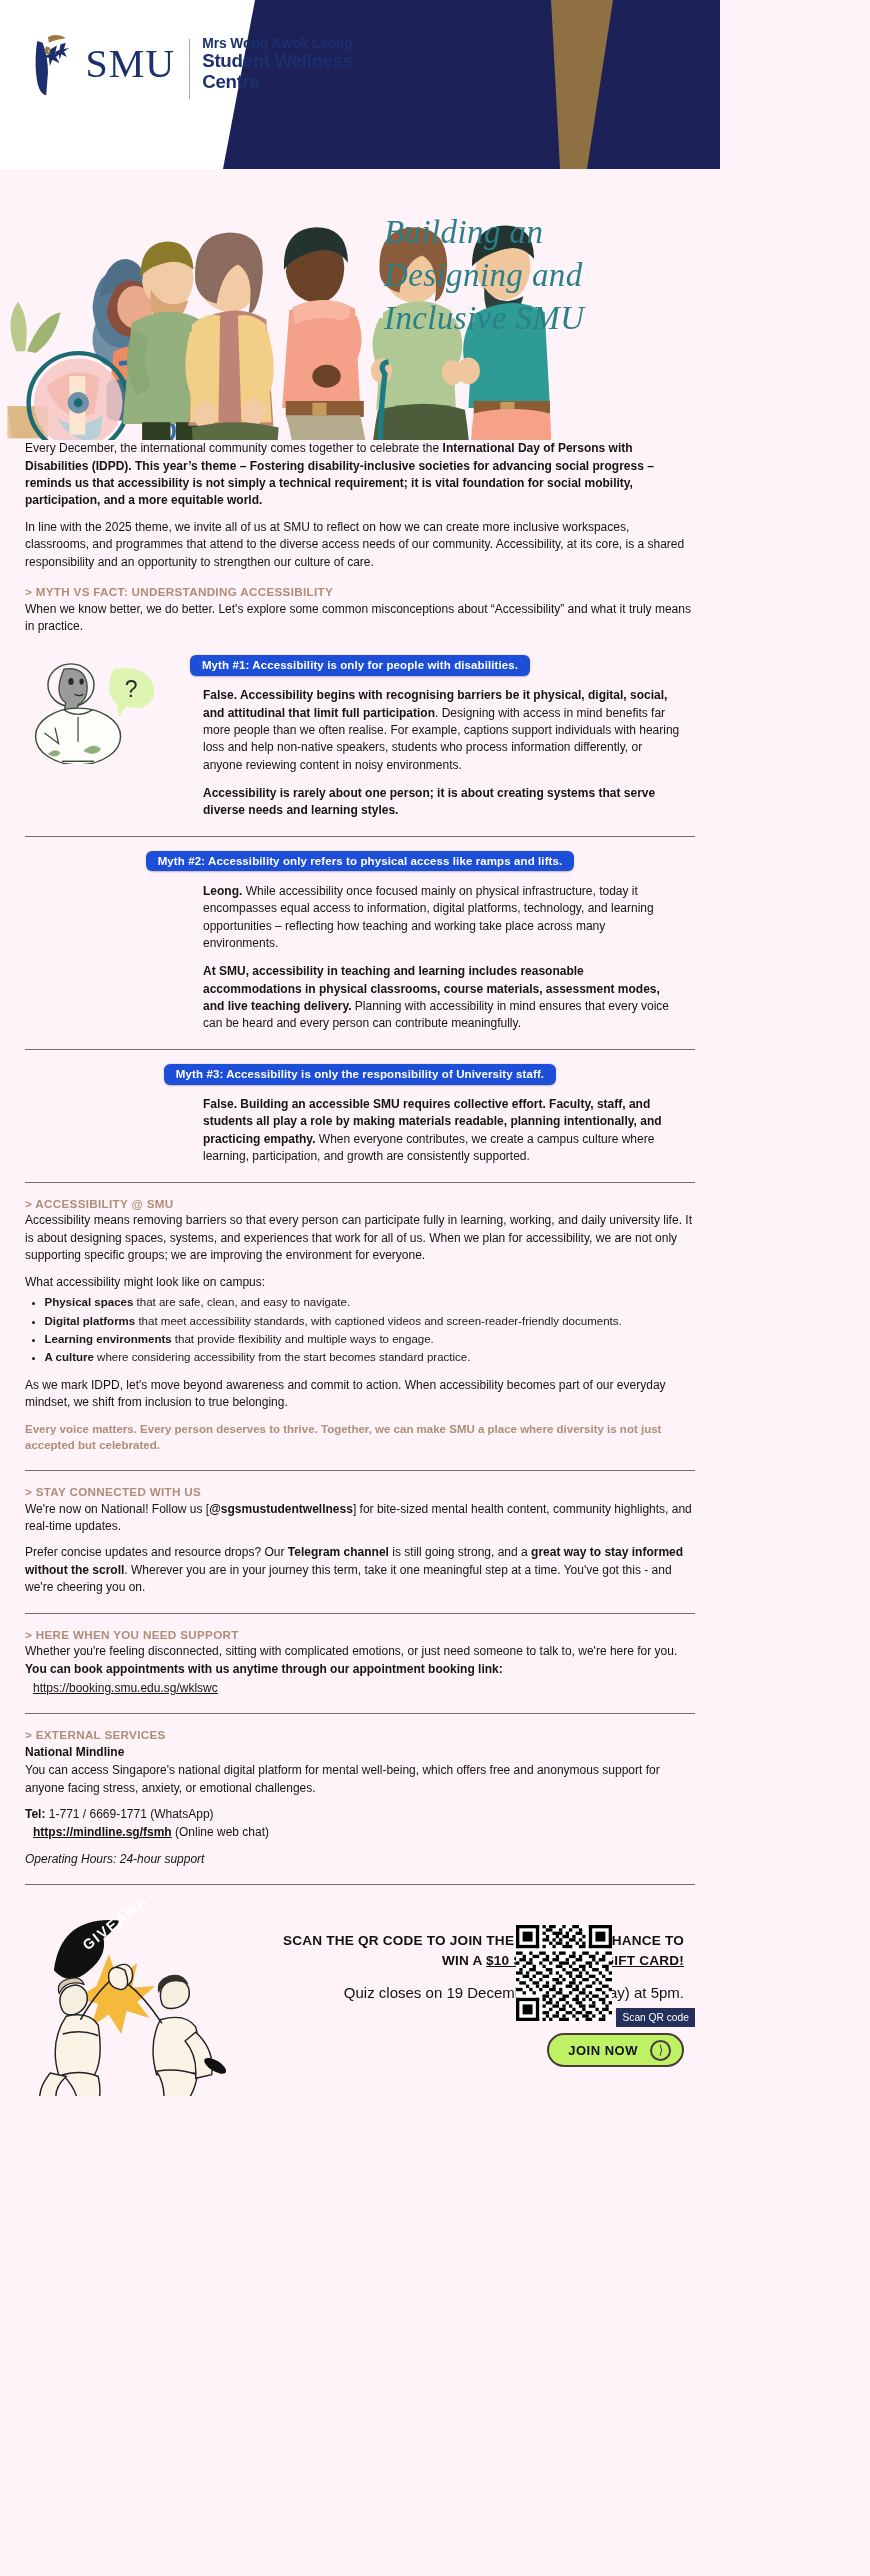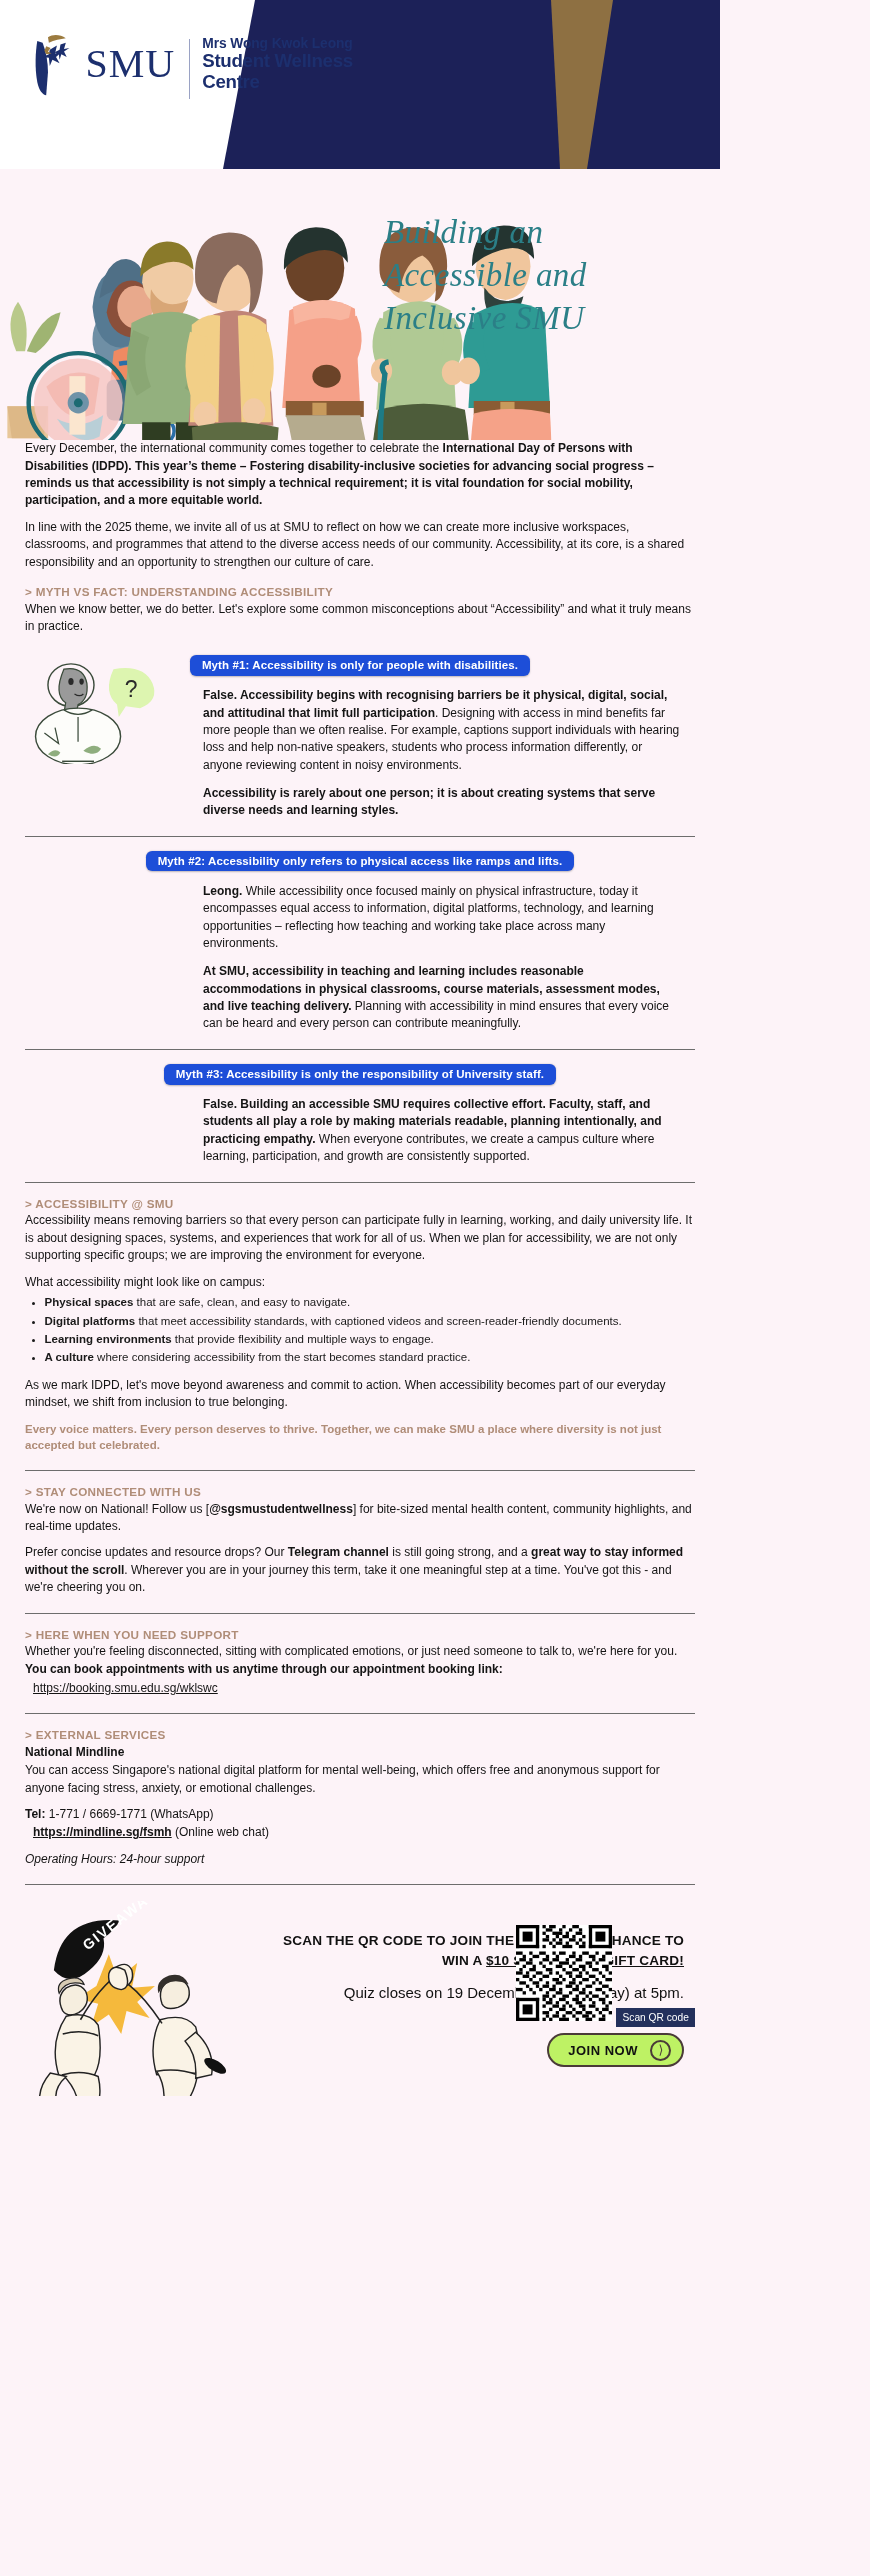--- a/index.html
+++ b/index.html
@@ -274,21 +274,21 @@
           <rect x="534" y="256" width="86" height="16" fill="#8a5c34"></rect>
           <rect x="564" y="257" width="16" height="13" fill="#c79a5c"></rect>
           <path d="M534 270 q44 -10 86 0 q4 60 -2 112 h-84q-8 -54 0 -112z" fill="#f5a288"></path>
           <path d="M530 380 q26 -8 46 4 l-2 12 h-46z" fill="#4a5d72"></path>
           <path d="M584 380 q26 -8 46 4 l-2 12 h-46z" fill="#4a5d72"></path>
         </g>
       </svg>
     </div>
     <div class="hero-title">
       <div>Building an</div>
-      <div>Accessible and</div>
+      <div>Designing and</div>
       <div>Inclusive SMU</div>
     </div>
   </div>
 
   <div class="body">
 
     <p>
       <span>Every December, the international community comes together to celebrate the </span><b>International Day of Persons with Disabilities (IDPD). This year’s theme – Fostering disability-inclusive societies for advancing social progress – reminds us that accessibility is not simply a technical requirement; it is vital foundation for social mobility, participation, and a more equitable world.</b>
     </p>
     <p>In line with the 2025 theme, we invite all of us at SMU to reflect on how we can create more inclusive workspaces, classrooms, and programmes that attend to the diverse access needs of our community. Accessibility, at its core, is a shared responsibility and an opportunity to strengthen our culture of care.</p>

